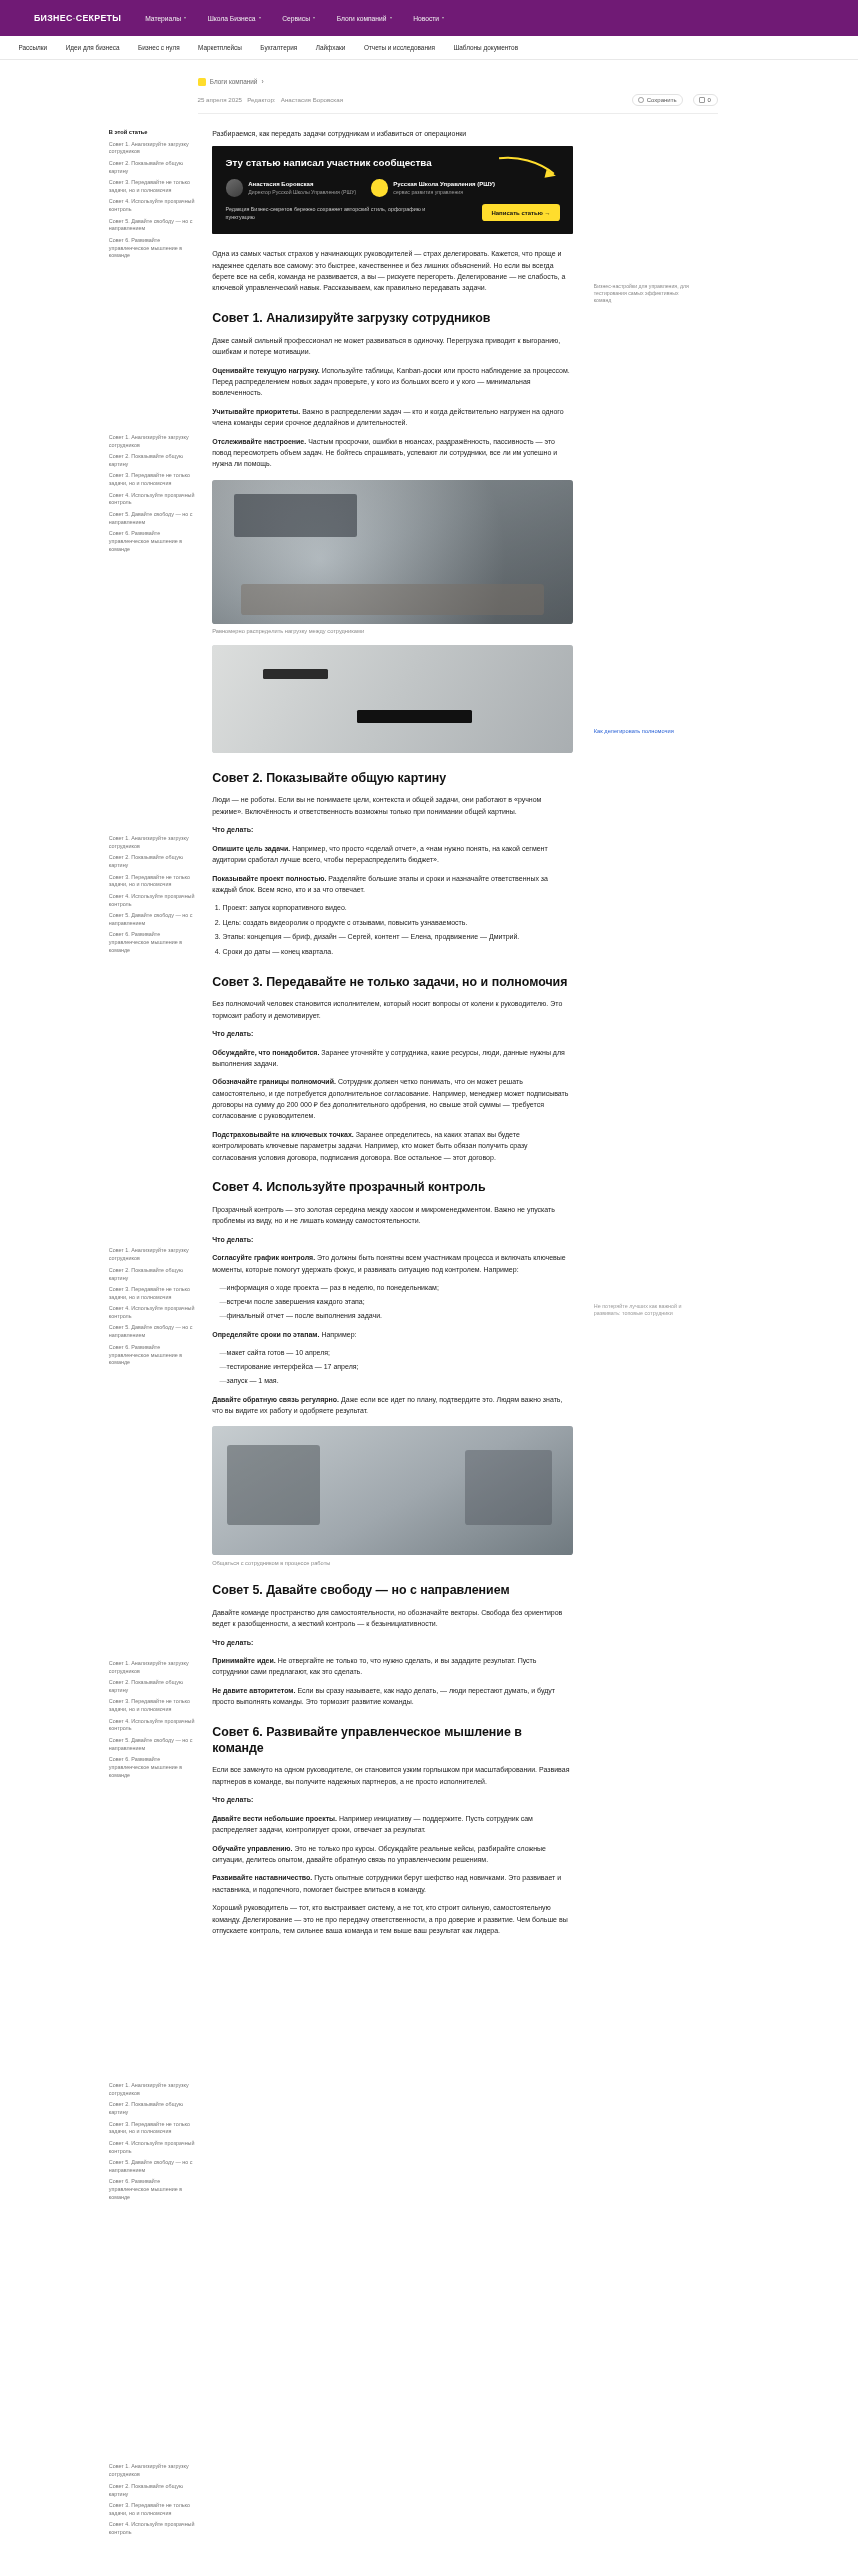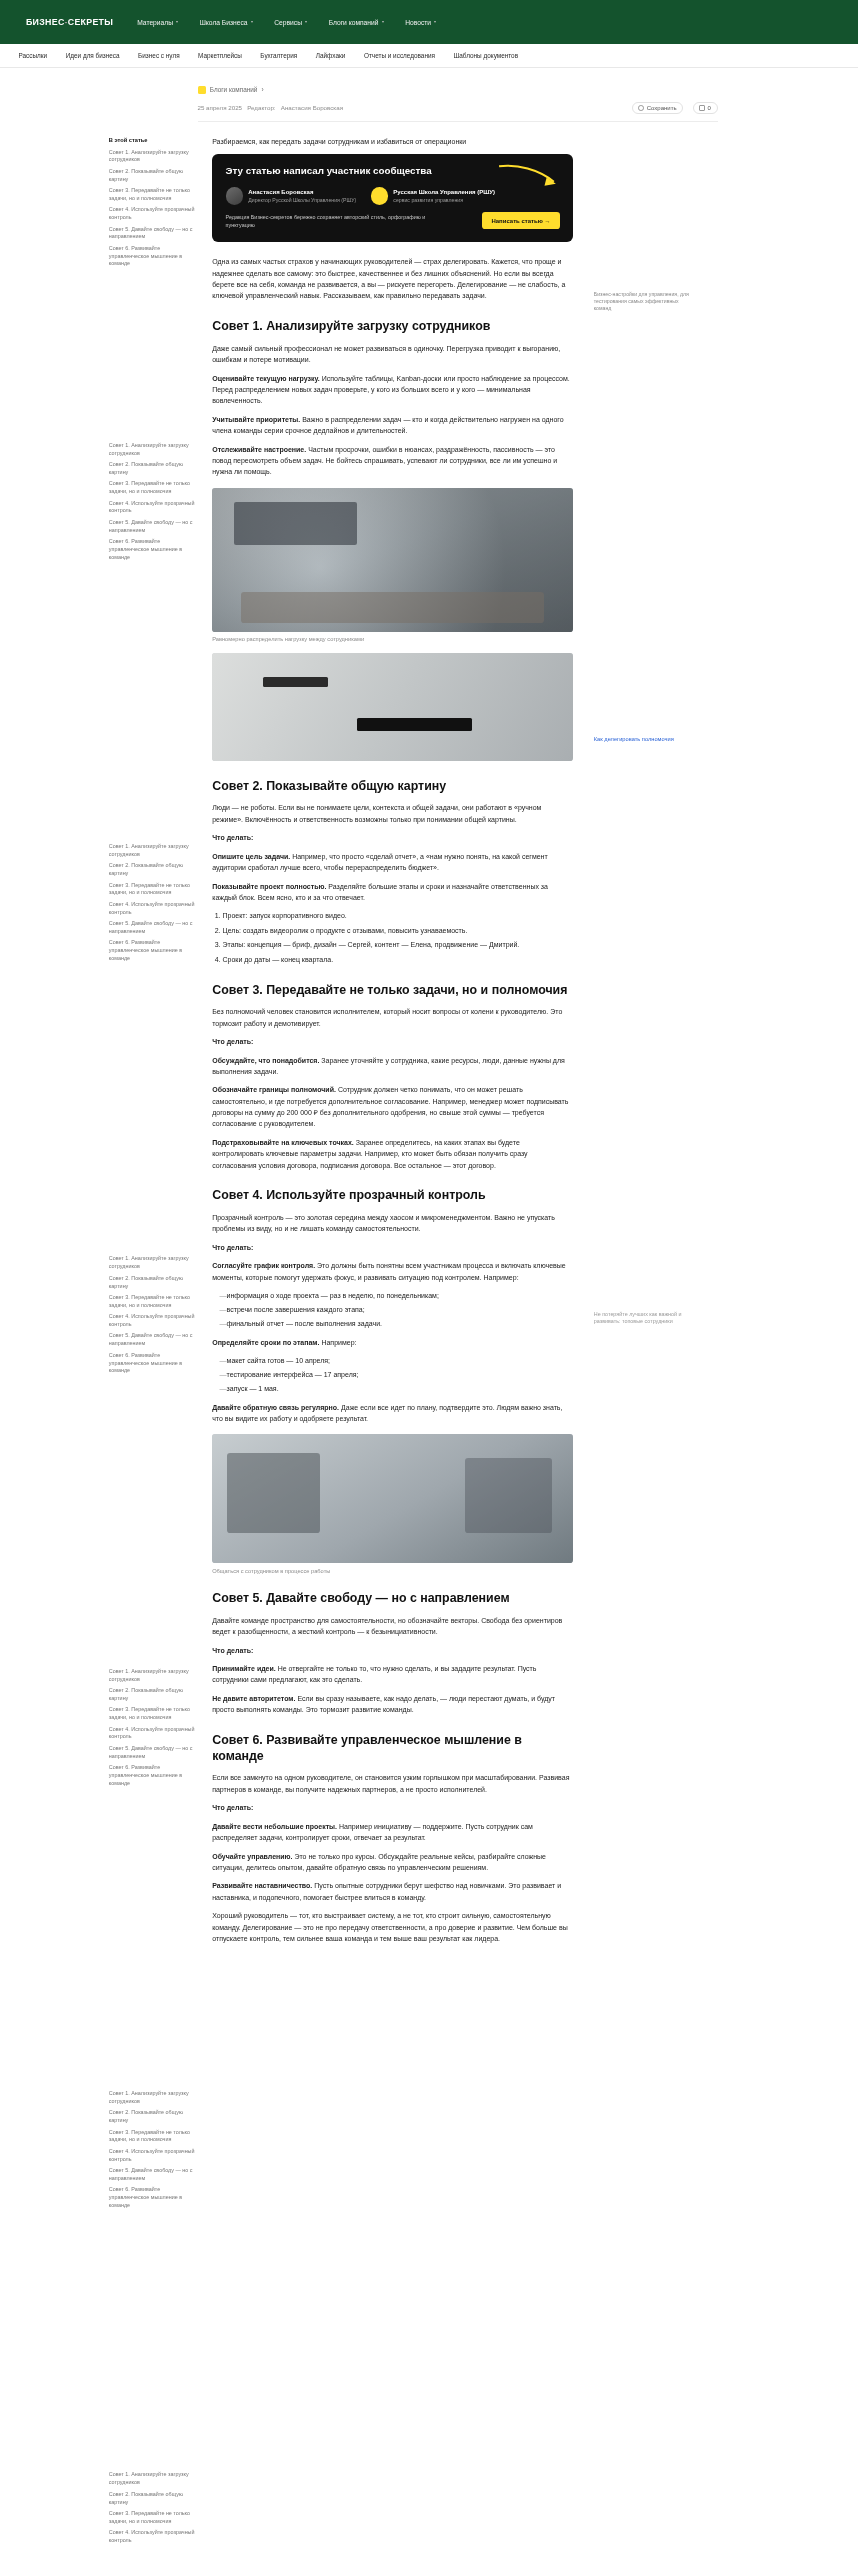--- a/index.html
+++ b/index.html
@@ -7,25 +7,25 @@
   body {
     width: 858px;
     background: #ffffff;
     font-family: "Liberation Sans", sans-serif;
     color: #1a1a1a;
     -webkit-font-smoothing: antialiased;
   }
 
   
   .topbar {
-    height: 44px;
-    background: #14532d;
+    height: 36px;
+    background: #701a75;
     display: flex;
     align-items: center;
-    padding: 0 26px;
+    padding: 0 34px;
     gap: 24px;
   }
   .brand {
     color: #ffffff;
     font-size: 8.8px;
     font-weight: bold;
     letter-spacing: 0.3px;
     white-space: nowrap;
   }
   .brand .dim { color: #9a9a9a; }
@@ -202,21 +202,21 @@
     content: "—";
     position: absolute;
     left: 0;
     color: #999;
   }
   .bold-lead { font-weight: bold; }
 
   
   .promo {
     background: #111111;
-    border-radius: 6px;
+    border-radius: 1px;
     padding: 11.3px 13.4px 12.4px 13.4px;
     margin: 3.1px 0 14.4px 0;
     position: relative;
     overflow: hidden;
   }
   .promo-title {
     color: #ffffff;
     font-size: 9.8px;
     font-weight: bold;
     margin: 0 0 9.3px 0;

